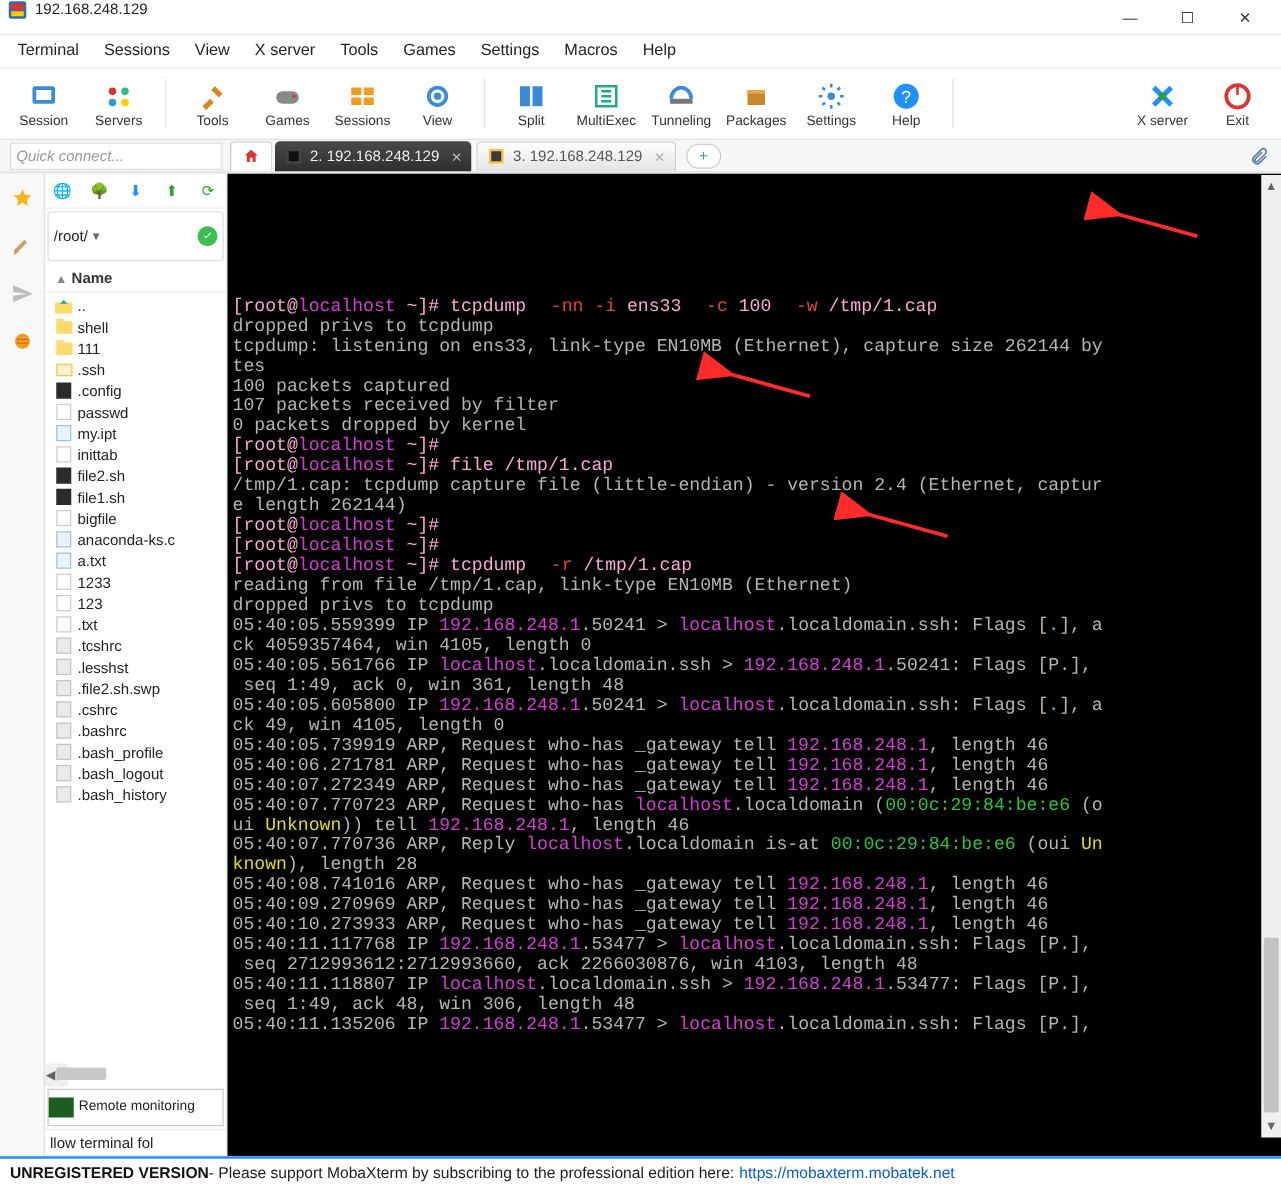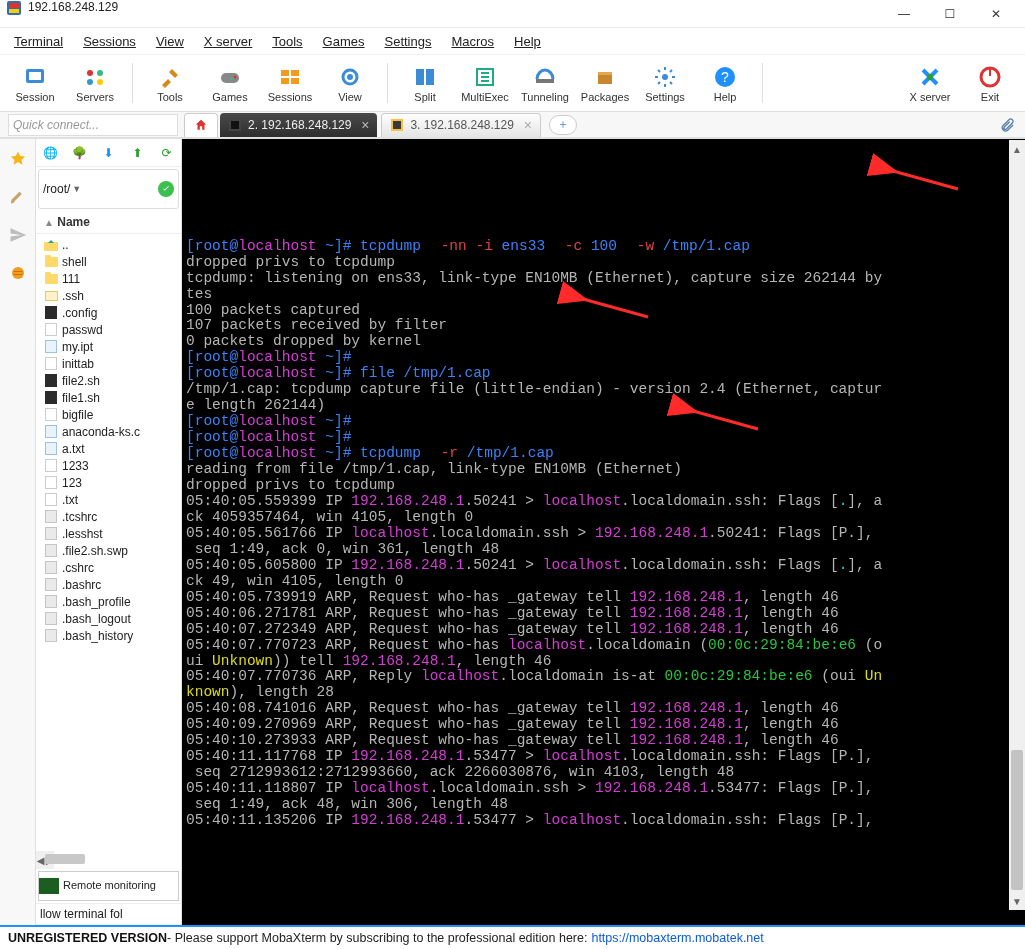--- a/index.html
+++ b/index.html
@@ -26,26 +26,25 @@
     display:inline-block;
   }
   .title-text { font-size: 12px; color:#222; }
   .win-controls { margin-left:auto; display:flex; gap:0; }
   .win-btn {
     width:46px; height:28px; display:flex; align-items:center; justify-content:center;
     font-size:12px; color:#333;
   }
   .menubar {
     height: 26px;
-    display:flex; align-items:center;
+    display:flex; align-items:flex-start;
     padding: 0 4px;
     background:#fff;
     font-size:13px;
     gap:0;
-    text-decoration:underline;
   }
   .menubar span { padding: 4px 10px; cursor:default; }
   .toolbar {
     height: 58px;
     background:#fff;
     border-top:1px solid #f0f0f0;
     border-bottom:1px solid #e0e0e0;
     display:flex;
     align-items:center;
     padding: 2px 8px;
@@ -174,21 +173,21 @@
   }
   .terminal {
     flex:1; background:#000; color:#ccc;
     font-family:"Consolas","Courier New",monospace;
     font-size:14.5px; line-height:1.1em;
     padding:4px 6px 4px 4px;
     overflow:hidden;
     white-space:pre-wrap;
     position:relative;
   }
-  .t-white { color:#3b82f6;}
+  .t-white { color:#f9a8d4;}
   .t-gray { color:#b5b5b5;}
   .t-mag { color:#d63cd6;}
   .t-red { color:#d44;margin-left:11px;}
   .t-cyan { color:#36c8d6;}
   .t-green { color:#27c63b;}
   .t-yellow { color:#dede17;}
   .scrollbar {
     position:absolute; right:0; top:0; width:18px; height:100%;
     background:#f0f0f0; display:flex; flex-direction:column;
   }

